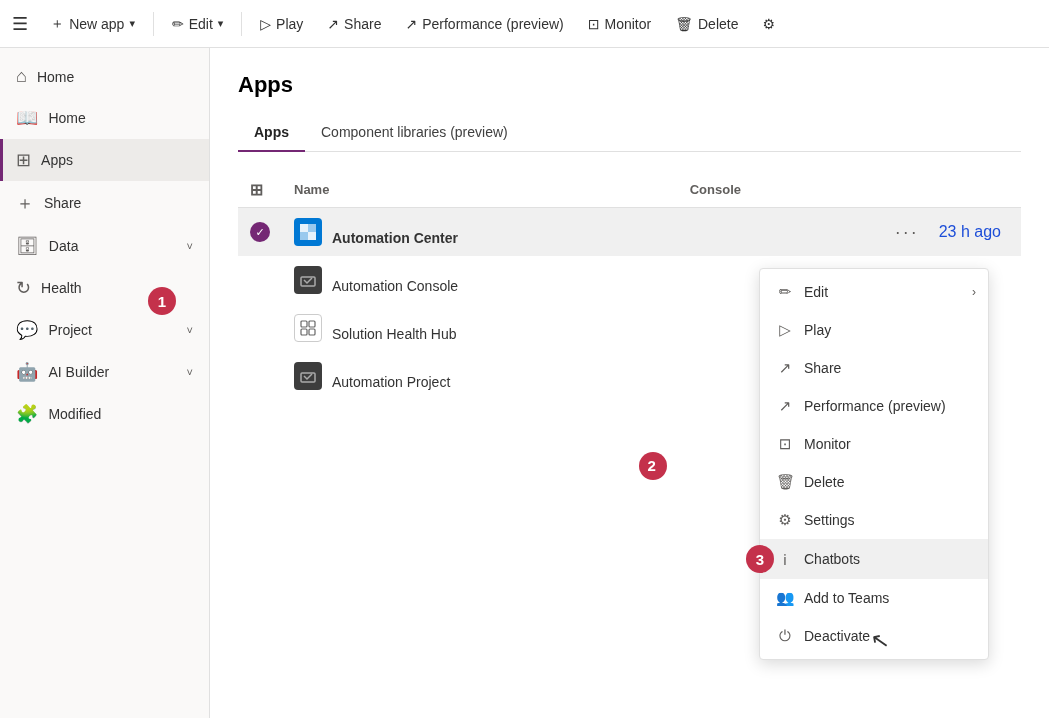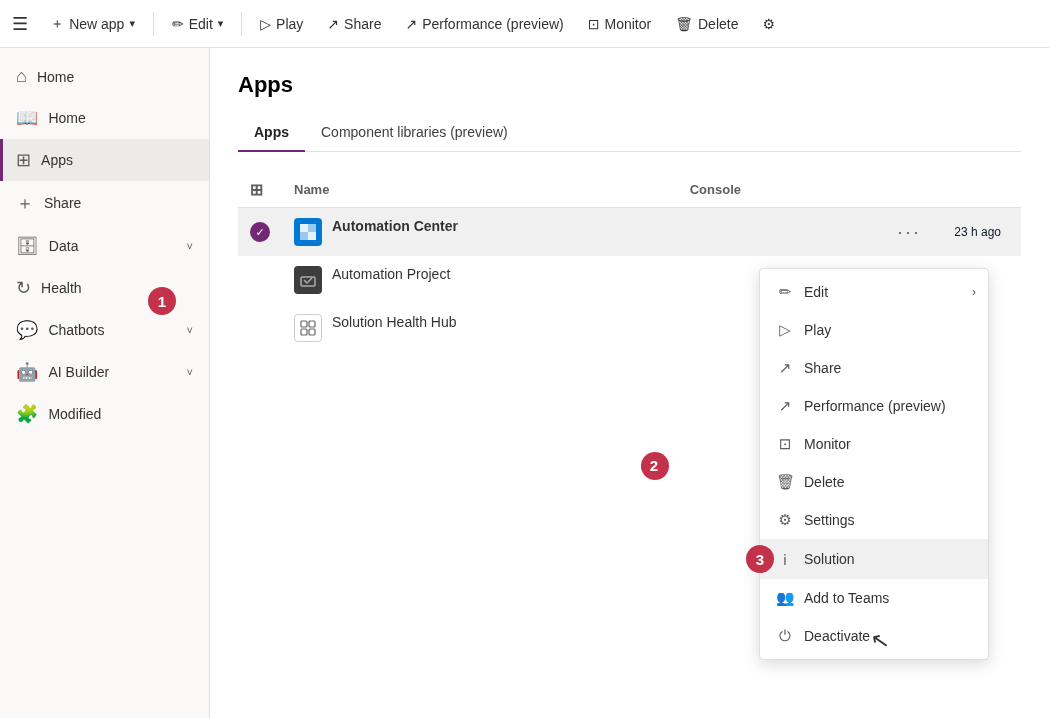--- a/index.html
+++ b/index.html
@@ -121,21 +121,21 @@
       border-bottom: 1px solid #e0e0e0;
     }
     .apps-table td {
       padding: 10px 12px;
       font-size: 14px;
       vertical-align: middle;
     }
     .apps-table tr.selected td { background: #f0f0f0; }
     .app-row {
       display: flex;
-      align-items: flex-start;
+      align-items: flex-end;
       gap: 10px;
     }
     .app-icon {
       width: 28px;
       height: 28px;
       border-radius: 4px;
       display: flex;
       align-items: center;
       justify-content: center;
       font-size: 14px;
@@ -293,21 +293,21 @@
       <span class="item-icon">🗄</span>
       <span class="item-label">Data</span>
       <span class="chevron">˅</span>
     </div>
     <div class="sidebar-item">
       <span class="item-icon">↻</span>
       <span class="item-label">Health</span>
     </div>
     <div class="sidebar-item">
       <span class="item-icon">💬</span>
-      <span class="item-label">Chatbots</span>
+      <span class="item-label">Project</span>
       <span class="chevron">˅</span>
     </div>
     <div class="sidebar-item">
       <span class="item-icon">🤖</span>
       <span class="item-label">AI Builder</span>
       <span class="chevron">˅</span>
     </div>
     <div class="sidebar-item">
       <span class="item-icon">🧩</span>
       <span class="item-label">Modified</span>
@@ -354,37 +354,36 @@
               </div>
               <span style="font-weight:600;">Automation Center</span>
             </div>
           </td>
           <td style="text-align:right; padding-right: 20px;">
             <div style="display:flex; align-items:center; justify-content:flex-end; gap:12px; position:relative;">
               <button class="ellipsis-btn" style="position:relative;">
                 ···
                 <div class="step-badge" id="badge2">2</div>
               </button>
-              <span style="color:#0f172a; font-size:12px; min-width: 60px;">23 h ago</span>
+              <span style="color:#1d4ed8; font-size:16px; min-width: 60px;">23 h ago</span>
             </div>
           </td>
         </tr>
-
 
         <tr>
           <td></td>
           <td>
             <div class="app-row">
               <div class="app-icon dark">
                 <svg width="16" height="16" viewBox="0 0 16 16" fill="none">
                   <rect x="1" y="5" width="14" height="9" rx="1" stroke="#aaa" stroke-width="1.5"></rect>
                   <path d="M4 8 L7 11 L12 6" stroke="#aaa" stroke-width="1.5"></path>
                 </svg>
               </div>
-              <span>Automation Project</span>
+              <span>Automation Console</span>
             </div>
           </td>
           <td></td>
         </tr>
 
         <tr>
           <td></td>
           <td>
             <div class="app-row">
               <div class="app-icon outline">
@@ -393,20 +392,36 @@
                   <rect x="9" y="1" width="6" height="6" rx="1" stroke="#666" stroke-width="1.2"></rect>
                   <rect x="1" y="9" width="6" height="6" rx="1" stroke="#666" stroke-width="1.2"></rect>
                   <rect x="9" y="9" width="6" height="6" rx="1" stroke="#666" stroke-width="1.2"></rect>
                 </svg>
               </div>
               <span>Solution Health Hub</span>
             </div>
           </td>
           <td></td>
         </tr>
+
+        <tr>
+          <td></td>
+          <td>
+            <div class="app-row">
+              <div class="app-icon dark">
+                <svg width="16" height="16" viewBox="0 0 16 16" fill="none">
+                  <rect x="1" y="5" width="14" height="9" rx="1" stroke="#aaa" stroke-width="1.5"></rect>
+                  <path d="M4 8 L7 11 L12 6" stroke="#aaa" stroke-width="1.5"></path>
+                </svg>
+              </div>
+              <span>Automation Project</span>
+            </div>
+          </td>
+          <td></td>
+        </tr>
       </tbody>
     </table>
 
     <div class="context-menu">
       <div class="context-menu-item">
         <span class="menu-icon">✏</span>
         <span>Edit</span>
         <span class="menu-arrow">›</span>
       </div>
       <div class="context-menu-item">
@@ -428,21 +443,21 @@
       <div class="context-menu-item">
         <span class="menu-icon">🗑</span>
         <span>Delete</span>
       </div>
       <div class="context-menu-item">
         <span class="menu-icon">⚙</span>
         <span>Settings</span>
       </div>
       <div class="context-menu-item highlighted" style="position:relative;">
         <span class="menu-icon">ℹ</span>
-        <span>Solution</span>
+        <span>Chatbots</span>
         <div class="step-badge" id="badge3" style="position:absolute; left:-14px; top:50%; transform:translateY(-50%);">3</div>
       </div>
       <div class="context-menu-item">
         <span class="menu-icon">👥</span>
         <span>Add to Teams</span>
       </div>
       <div class="context-menu-item">
         <span class="menu-icon">⏻</span>
         <span>Deactivate</span>
       </div>

